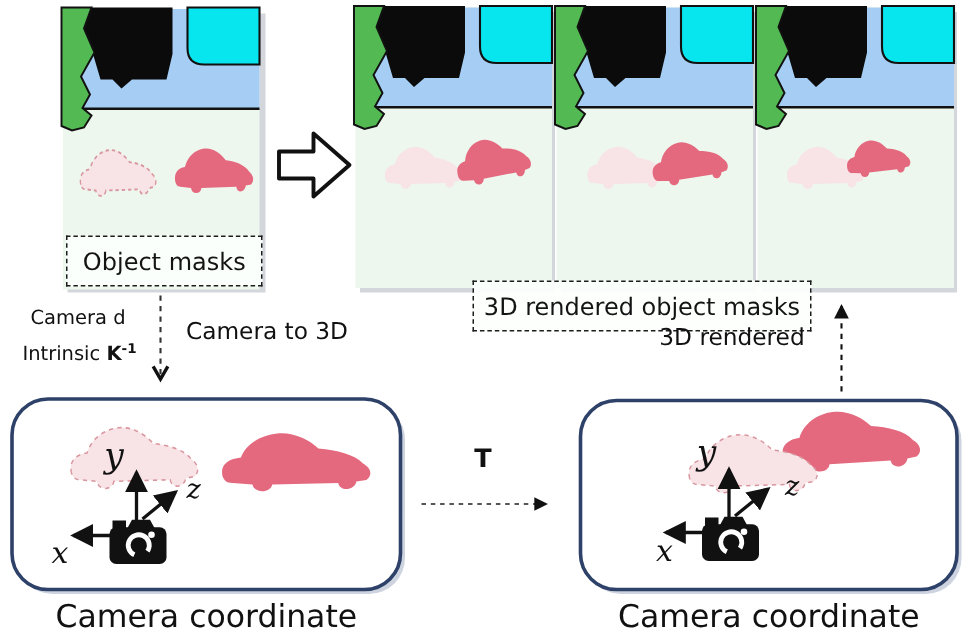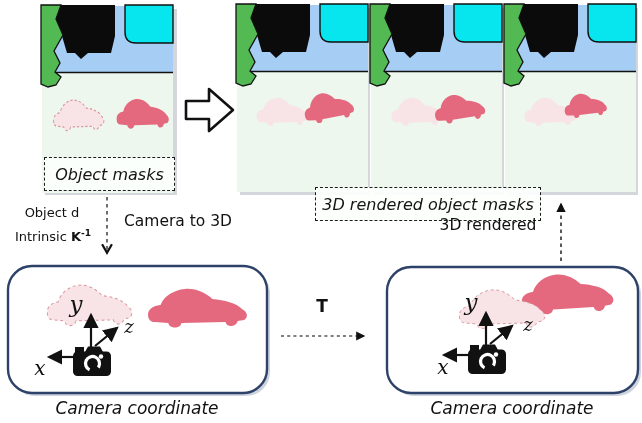--- a/index.html
+++ b/index.html
@@ -2,24 +2,24 @@
 <html><head>
 <meta charset="utf-8">
 <style>
   html,body{margin:0;padding:0;background:#fff;}
   .canvas{position:relative;width:642px;height:423px;background:#ffffff;
           font-family:"DejaVu Sans",sans-serif;color:#111;overflow:hidden;}
   .art{position:absolute;left:0;top:0;}
   .txt{position:absolute;text-align:center;line-height:1.15;white-space:nowrap;}
   .dashedbox{position:absolute;border:1.7px dashed #1c1c1c;background:rgba(252,255,252,.93);
              display:flex;align-items:center;justify-content:center;box-sizing:border-box;}
-  .lbl{font-size:16px;color:#141414;font-style:italic;}
+  .lbl{font-size:16px;color:#141414;}
   .small{font-size:13px;}
   .mid{font-size:15.5px;}
-  .cap{font-size:17px;font-style:italic;}
+  .cap{font-size:21px;}
   .boldT{font-size:17px;font-weight:bold;}
   .math{font-family:"DejaVu Serif",serif;font-style:italic;}
   .ksym{font-weight:bold;}
   .sup{font-size:9px;vertical-align:super;font-weight:bold;}
 </style>
 </head>
 <body>
 
 <div class="canvas">
 
@@ -136,21 +136,21 @@
   </svg>
 
   <div class="dashedbox" style="left:44px;top:157px;width:131px;height:34px;">
     <span class="lbl">Object masks</span>
   </div>
 
   <div class="dashedbox" style="left:315px;top:155px;width:226px;height:34px;margin-top:32px;">
     <span class="lbl">3D rendered object masks</span>
   </div>
 
-  <div class="txt small" style="left:11px;top:206px;width:82px;">Object d</div>
+  <div class="txt small" style="left:11px;top:206px;width:82px;">Camera d</div>
 
   <div class="txt small" style="left:3px;top:228px;width:100px;">
     <span>Intrinsic</span>
     <span class="ksym">K</span><span class="sup">-1</span>
   </div>
 
   <div class="txt mid" style="left:118px;top:213px;width:120px;">Camera to 3D</div>
 
   <div class="txt mid" style="left:428px;top:217px;width:120px;">3D rendered</div>
 

